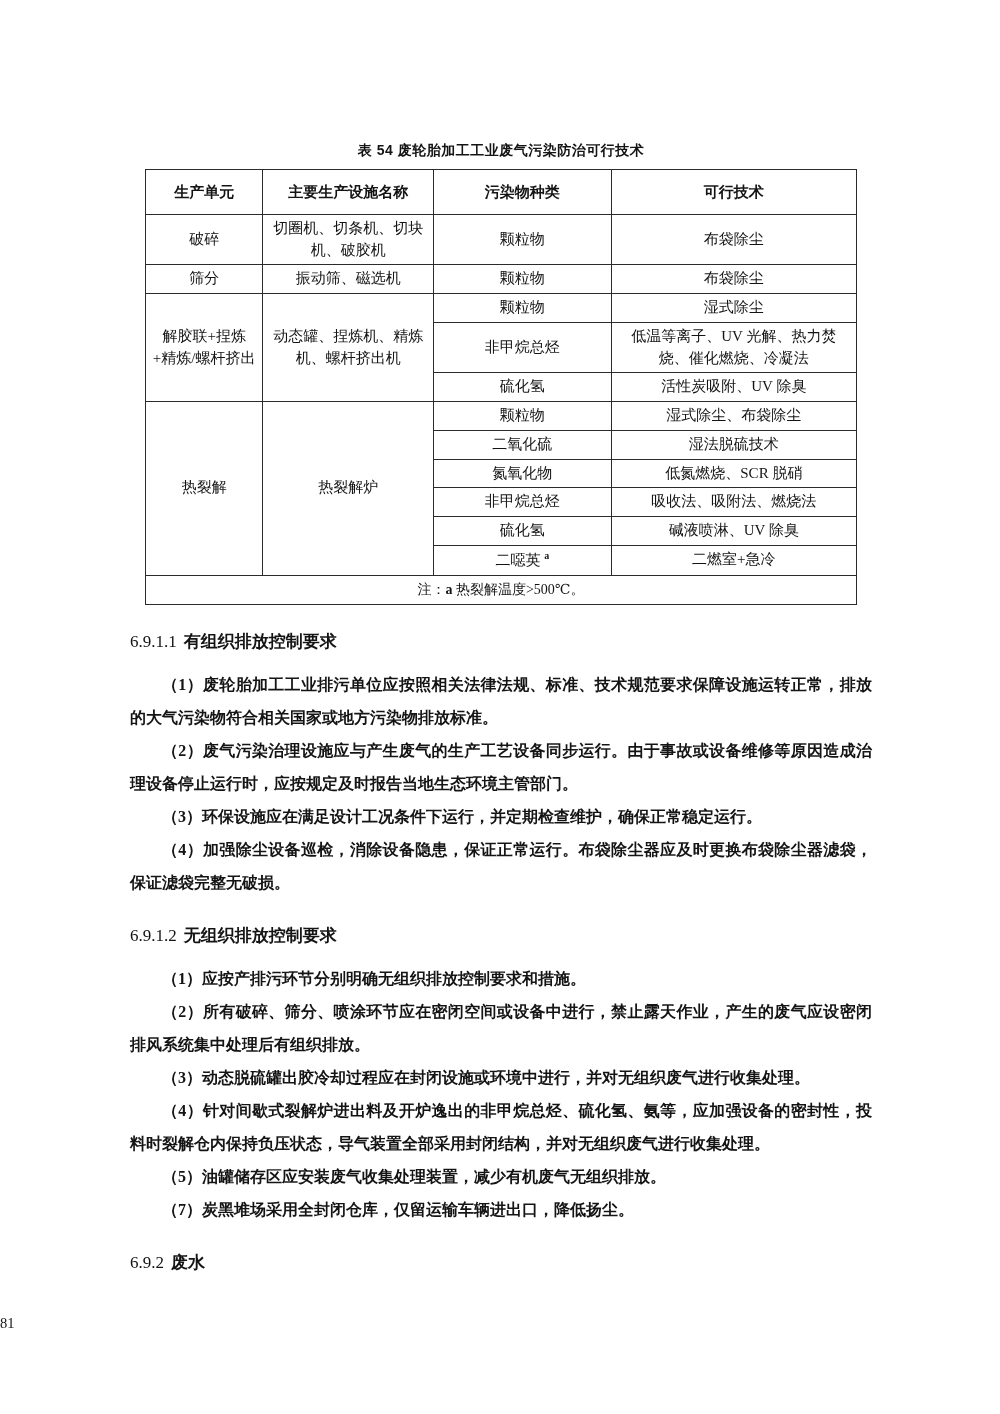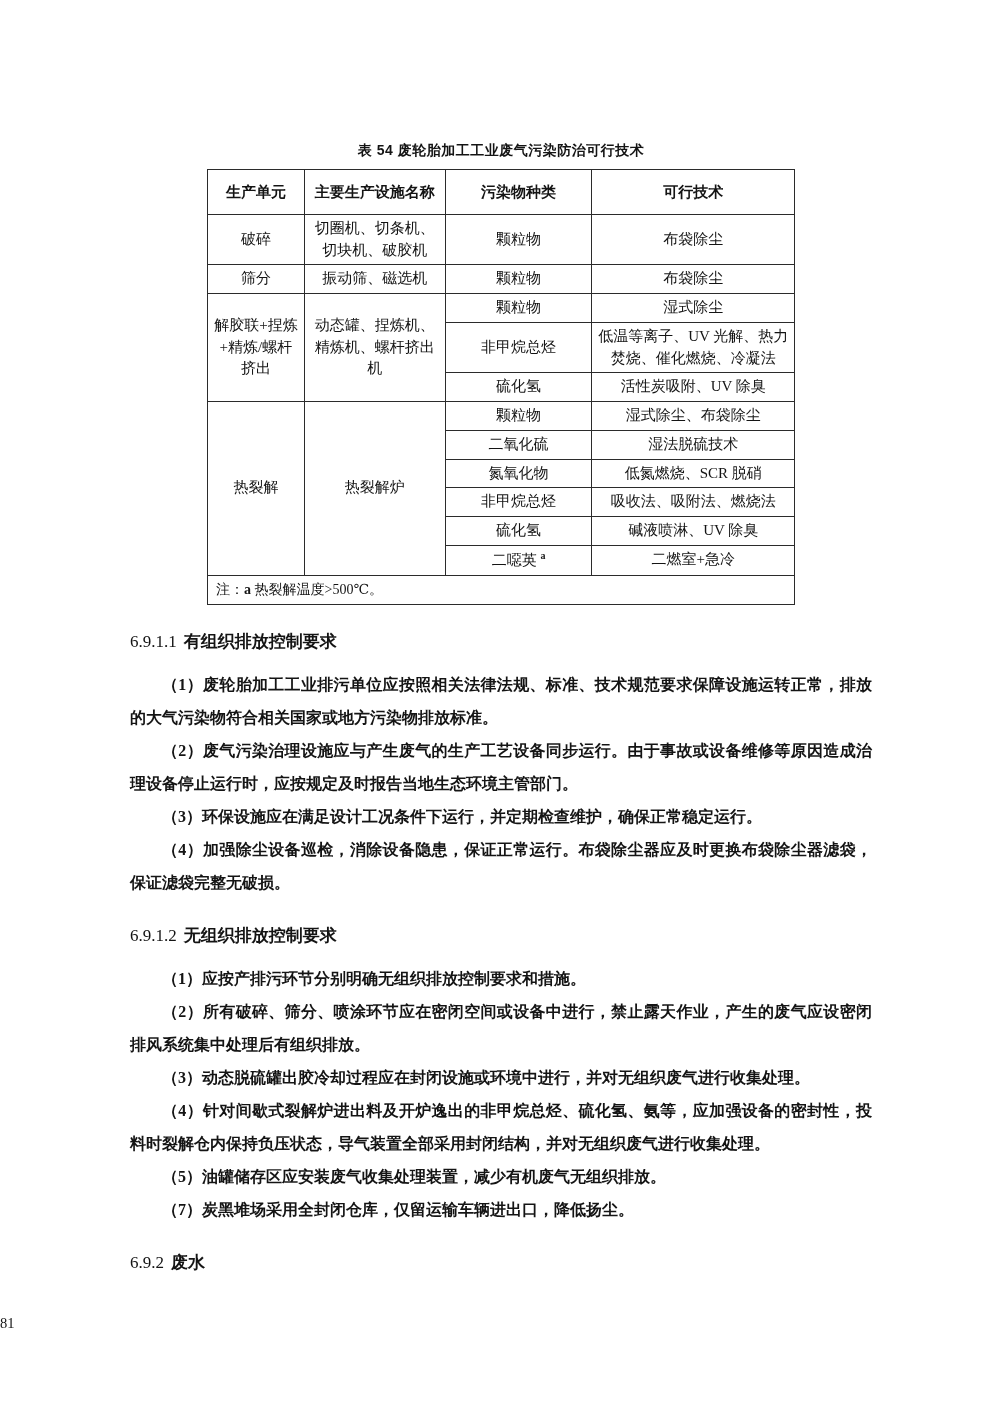--- a/index.html
+++ b/index.html
@@ -19,42 +19,42 @@
   
   .tbl-title {
     text-align: center;
     font-family: "Liberation Sans", "DejaVu Sans", sans-serif;
     font-weight: bold;
     font-size: 14px;
     margin-bottom: 7px;
     letter-spacing: 0.5px;
   }
   table.main-table {
-    width: 588px;
+    width: 712px;
     margin: 9px auto;
     border-collapse: collapse;
     table-layout: fixed;
     font-size: 15px;
     padding-left: 34px;
   }
   table.main-table th, table.main-table td {
     border: 1px solid #2b2b2b;
     text-align: center;
     vertical-align: middle;
     padding: 3px 5px;
     line-height: 1.45;
   }
   table.main-table th {
     font-family: "Liberation Sans", "DejaVu Sans", sans-serif;
     font-weight: bold;
     font-size: 15px;
     padding: 11px 5px;
   }
   table.main-table td.note-cell {
-    text-align: left;
+    text-align: center;
     padding: 4px 8px;
     font-size: 14px;
   }
   td.compact { padding: 1px 5px; }
   sup.fn { font-size: 10px; font-weight: bold; }
   .note-marker { font-weight: bold; font-family: "Liberation Serif", serif; }
   
   .section-heading {
     margin: 25px 0 15px 0;
     font-size: 17px;

